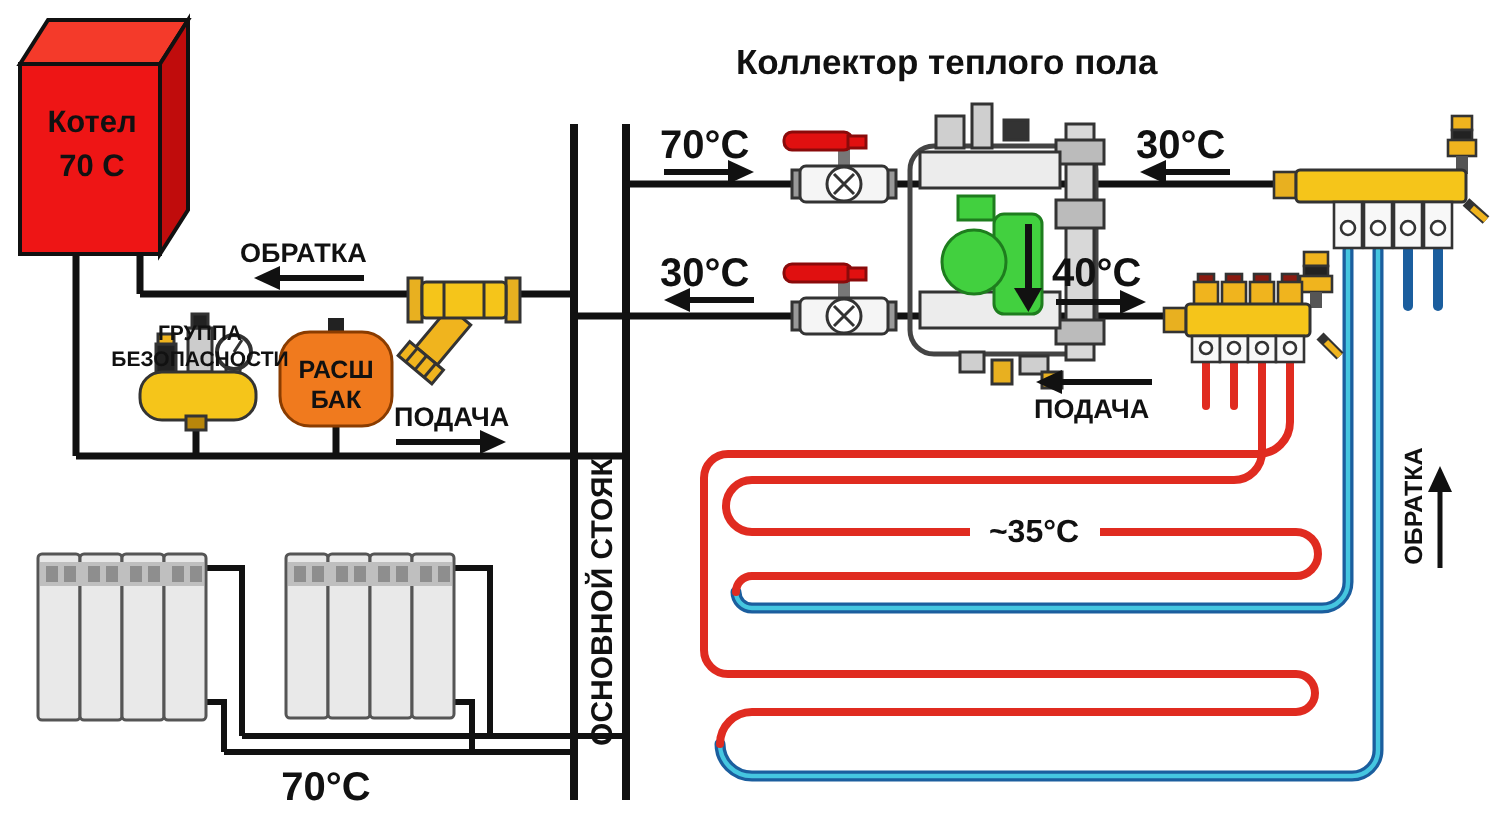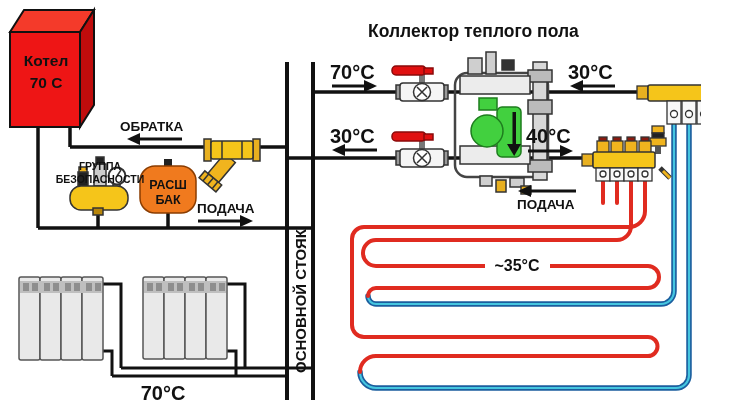--- a/index.html
+++ b/index.html
@@ -2,21 +2,21 @@
 <html><head>
 <meta charset="utf-8">
 <style>
   :root{
     --boiler-red:#ee1515; --tank-orange:#f07a1e; --brass:#f5c51a;
     --valve-red:#e01010; --pump-green:#42d03f; --pipe:#111111;
     --hot:#e02b20; --navy:#1b5e9e; --cyan:#45c6e0; --rad:#e9e9e9;
   }
   html,body{margin:0;padding:0;background:#fff;}
   #stage{position:relative;width:701px;height:408px;background:#fff;overflow:hidden;
-         font-family:"Liberation Sans",sans-serif;}
+         font-family:"Liberation Sans",sans-serif;padding-left:48px;}
   svg{position:absolute;left:0;top:0;}
   svg text{font-family:"Liberation Sans",sans-serif;font-weight:bold;fill:#111;}
 </style>
 </head>
 <body>
 
 <div id="stage">
 <svg width="750" height="408" viewBox="0 0 750 408">
 
   <g stroke="#111" stroke-width="3.5" fill="none">

